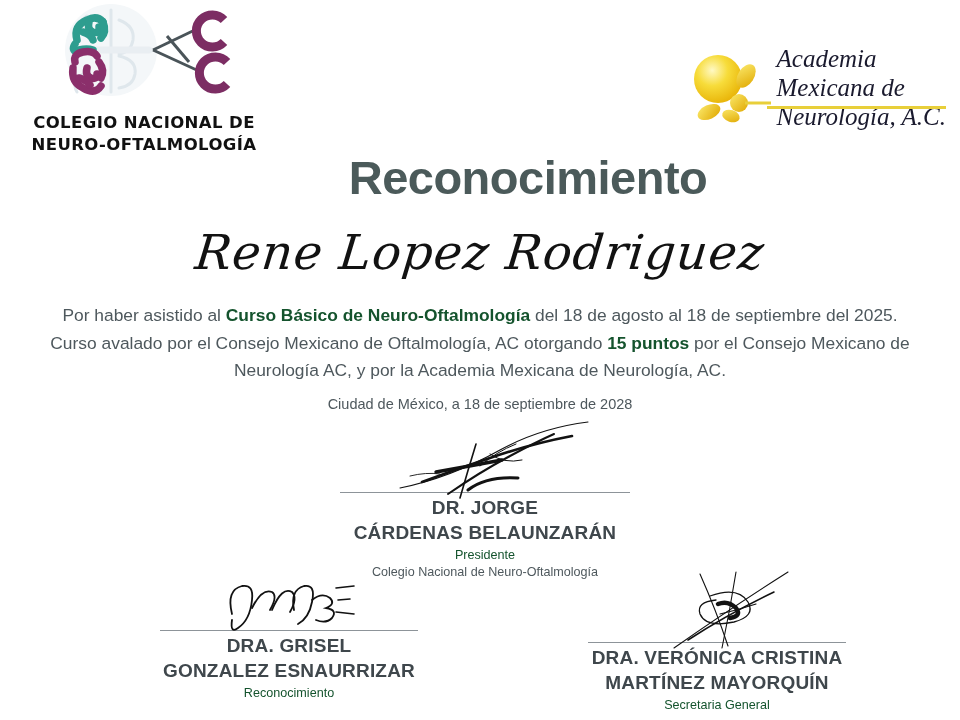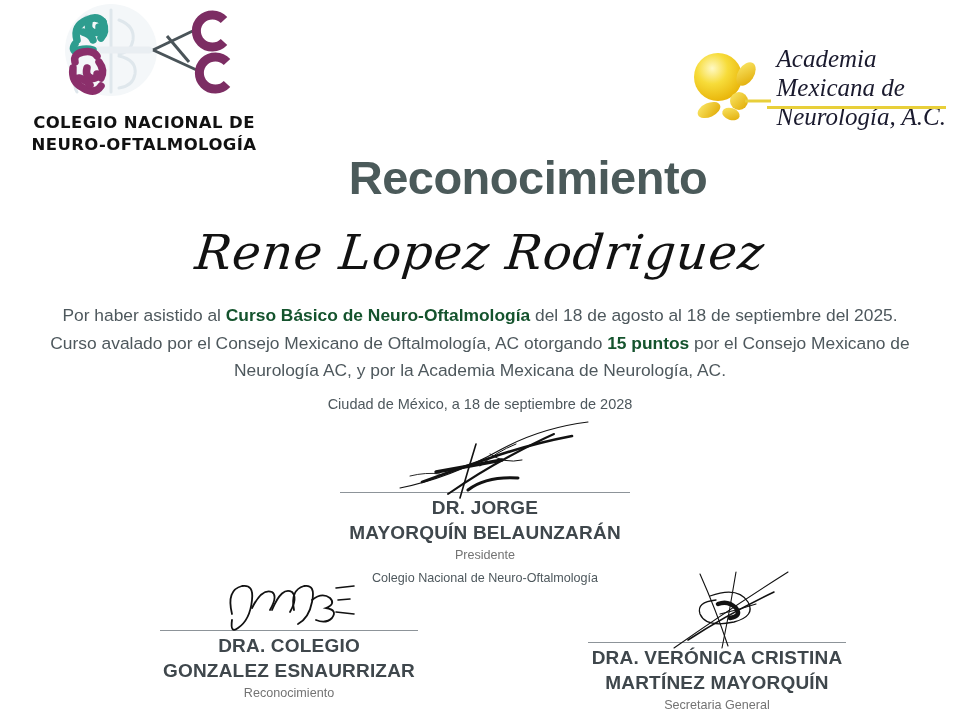--- a/index.html
+++ b/index.html
@@ -40,20 +40,21 @@
     line-height: 1.32;
     margin-top: 2px;
   }
 
   
   .amn-logo {
     position: absolute;
     right: 14px;
     top: 44px;
     display: flex;
+    align-items: center;
     gap: 6px;
   }
   .amn-mark {
     width: 84px;
     height: 84px;
     flex: 0 0 auto;
   }
   .amn-text {
     font-family: "Liberation Serif", serif;
     font-style: italic;
@@ -152,27 +153,27 @@
   .sig-name {
     font-size: 19px;
     font-weight: bold;
     color: #3f474c;
     line-height: 1.32;
     margin-top: 2px;
     letter-spacing: 0.2px;
   }
   .sig-role {
     font-size: 12.6px;
-    color: #737373;
+    color: #14532d;
     margin-top: 3px;
   }
   .sig-org {
     font-size: 12.6px;
     color: #4e585d;
-    margin-top: 9px;
+    margin-top: 3px;
   }
 
   #sig-center { top: 492px; left: 340px; width: 290px; }
   #sig-center .sig-scribble { top: -72px; }
   #sig-left   { top: 630px; left: 160px; width: 258px; }
   #sig-left   .sig-scribble { top: -54px; }
   #sig-right  { top: 630px; left: 588px; width: 258px; margin-top: 12px; }
   #sig-right  .sig-scribble { top: -72px; }
 </style>
 </head>
@@ -274,40 +275,40 @@
         <path d="M120 78 Q128 50 136 24" stroke-width="1.6"></path>
         <path d="M128 70 Q146 56 178 58" stroke-width="3"></path>
         <path d="M140 46 Q156 32 176 24" stroke-width="1"></path>
         <path d="M150 34 Q164 44 182 40" stroke-width="1"></path>
         <path d="M70 56 Q86 52 100 54" stroke-width="0.9"></path>
       </g>
     </svg>
     <div class="sig-rule"></div>
     <div class="sig-name">
       <div>DR. JORGE</div>
-      <div>MAYORQUÍN BELAUNZARÁN</div>
+      <div>CÁRDENAS BELAUNZARÁN</div>
     </div>
     <div class="sig-role">Presidente</div>
     <div class="sig-org">Colegio Nacional de Neuro-Oftalmología</div>
   </div>
 
   <div class="sig-block" id="sig-left">
     <svg class="sig-scribble" width="258" height="62" viewBox="0 0 258 62">
       <g fill="none" stroke="#121212" stroke-width="1.8" stroke-linecap="round">
         <path d="M72 38 Q66 14 82 10 Q94 8 92 24 Q90 44 78 52 Q70 58 72 44"></path>
         <path d="M92 32 Q102 12 112 16 Q118 20 110 34"></path>
         <path d="M112 34 Q122 10 132 16 Q138 22 130 36"></path>
         <path d="M134 34 Q130 14 144 10 Q156 8 152 26 Q149 42 138 48"></path>
         <path d="M152 24 Q162 16 170 22 Q176 28 166 32 Q178 34 172 42 Q166 48 156 44"></path>
         <path d="M176 12 L194 10 M178 24 L190 23 M176 36 L194 38" stroke-width="1.6"></path>
       </g>
     </svg>
     <div class="sig-rule"></div>
     <div class="sig-name">
-      <div>DRA. COLEGIO</div>
+      <div>DRA. GRISEL</div>
       <div>GONZALEZ ESNAURRIZAR</div>
     </div>
     <div class="sig-role">Reconocimiento</div>
   </div>
 
   <div class="sig-block" id="sig-right">
     <svg class="sig-scribble" width="258" height="80" viewBox="0 0 258 80">
       <g fill="none" stroke="#121212" stroke-linecap="round">
         <path d="M86 78 Q140 40 200 2" stroke-width="1.1"></path>
         <path d="M112 4 Q128 40 140 76" stroke-width="1.1"></path>

